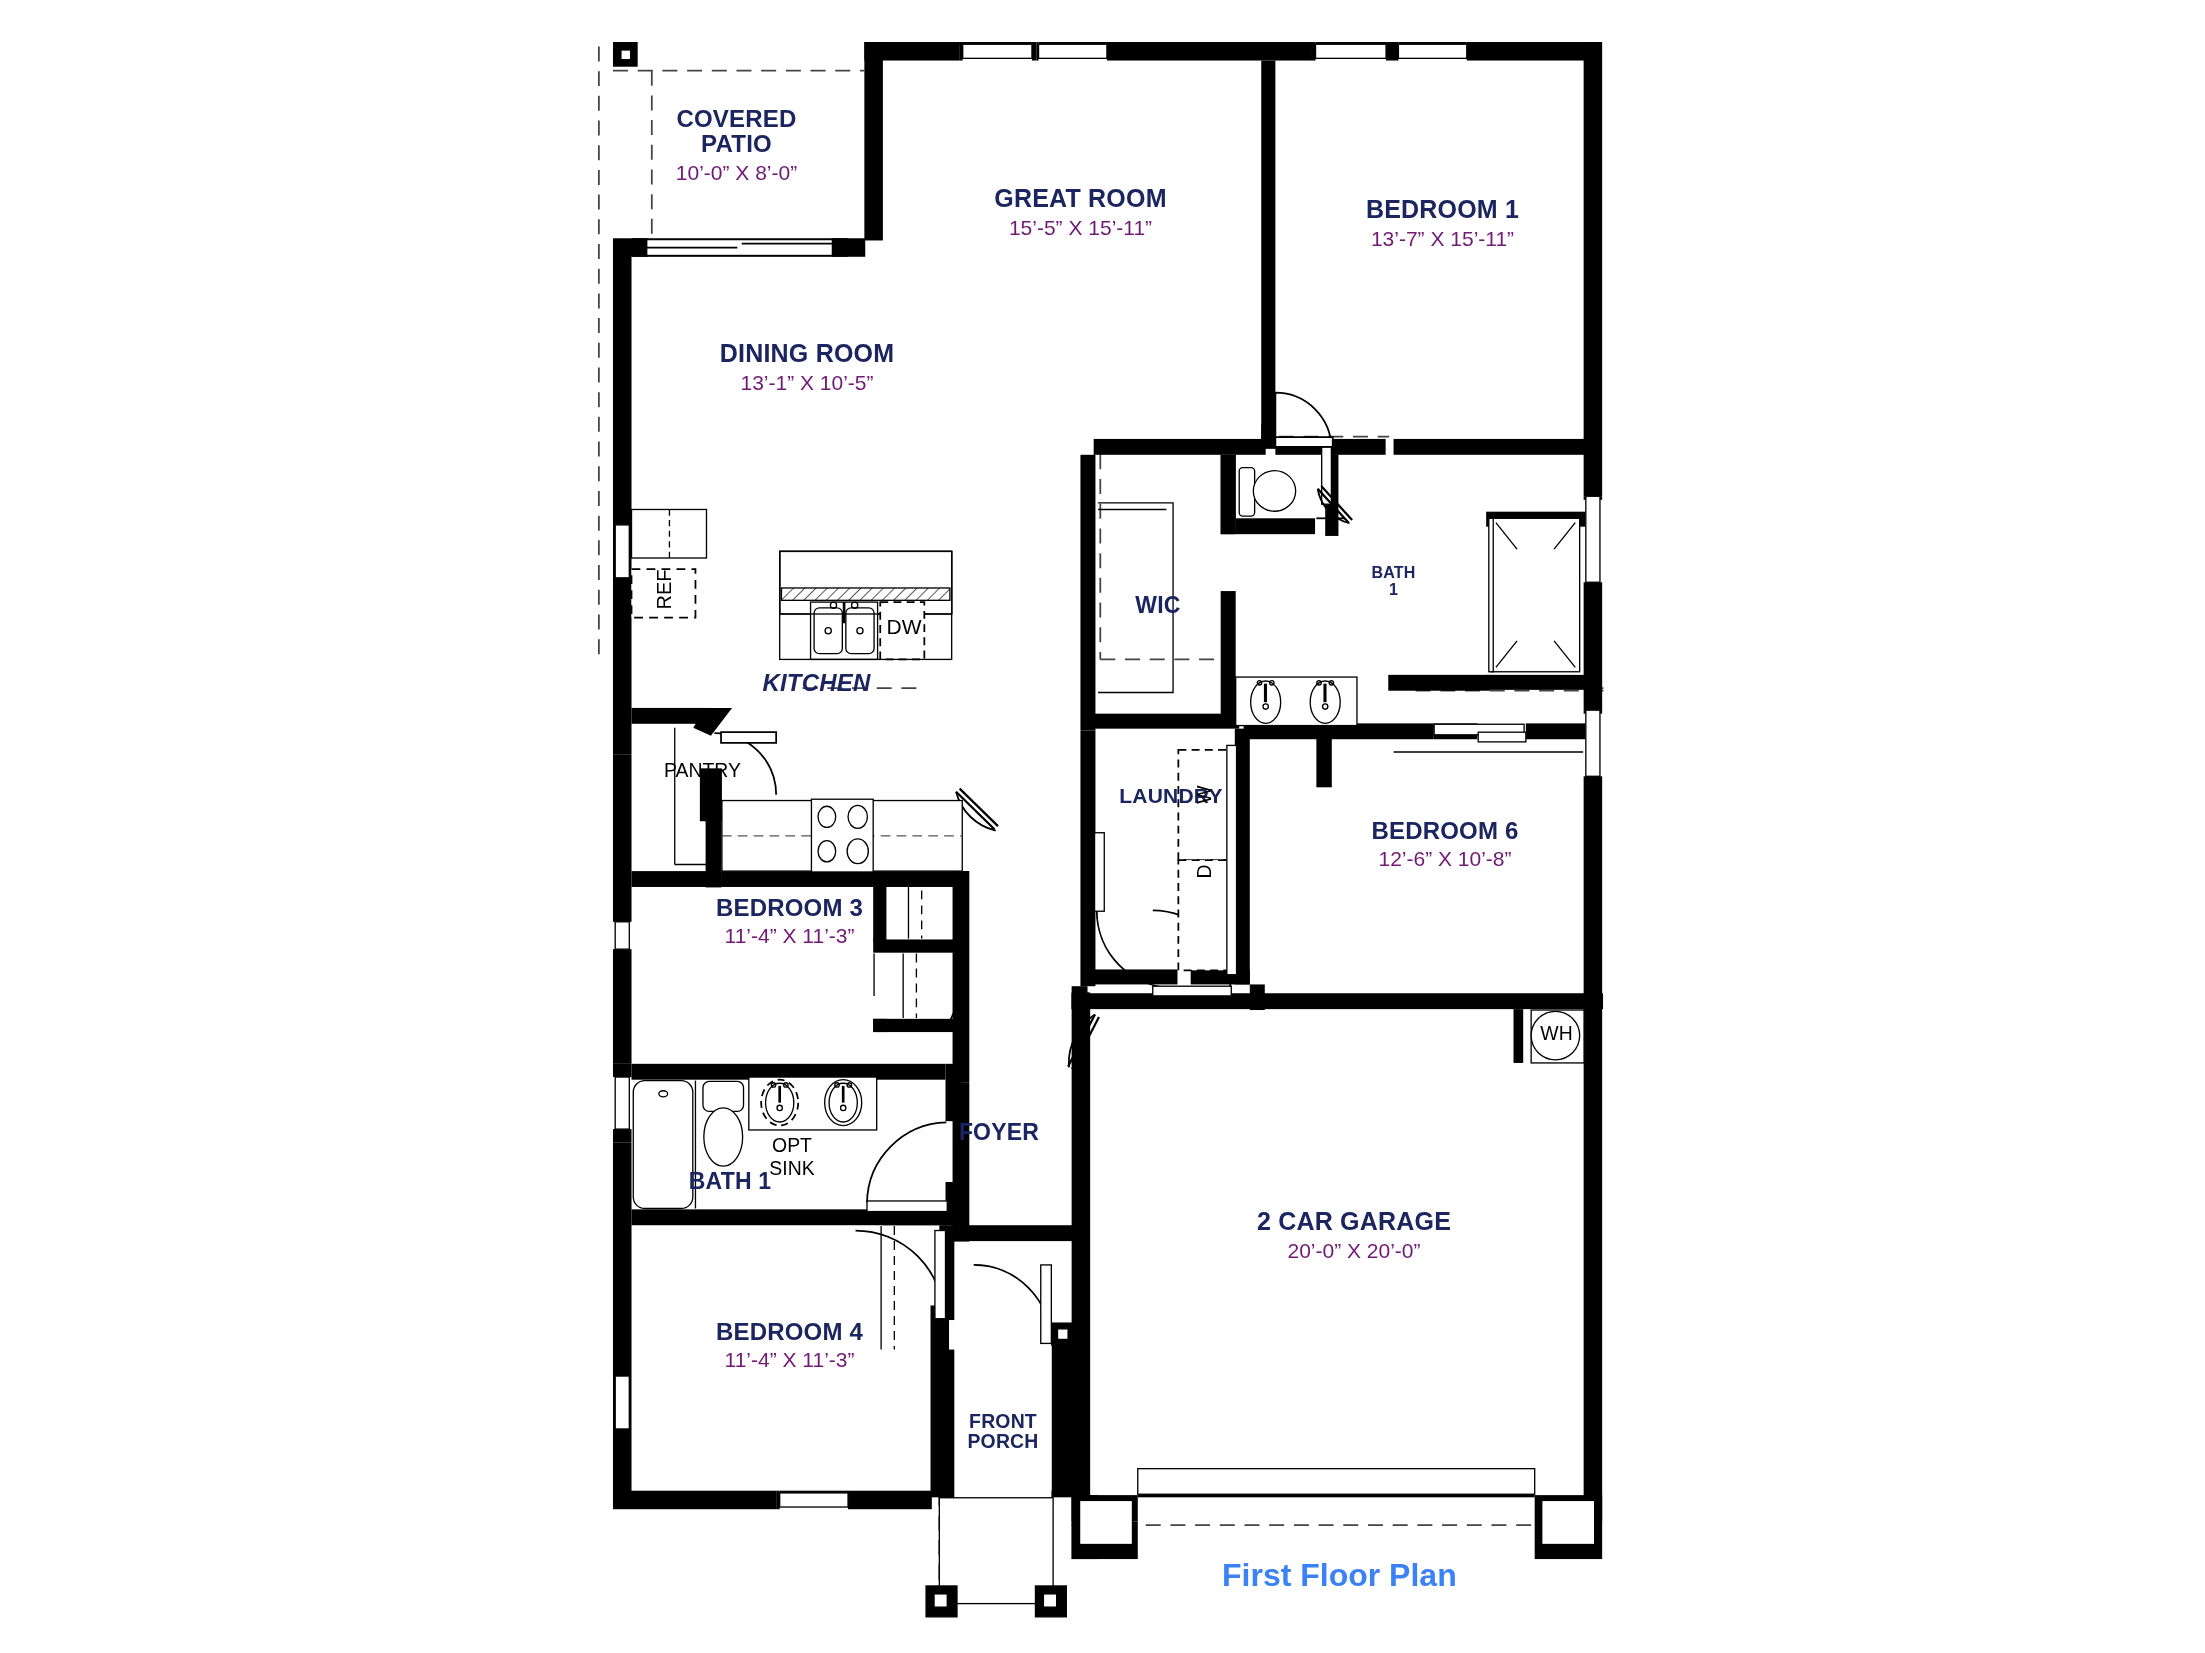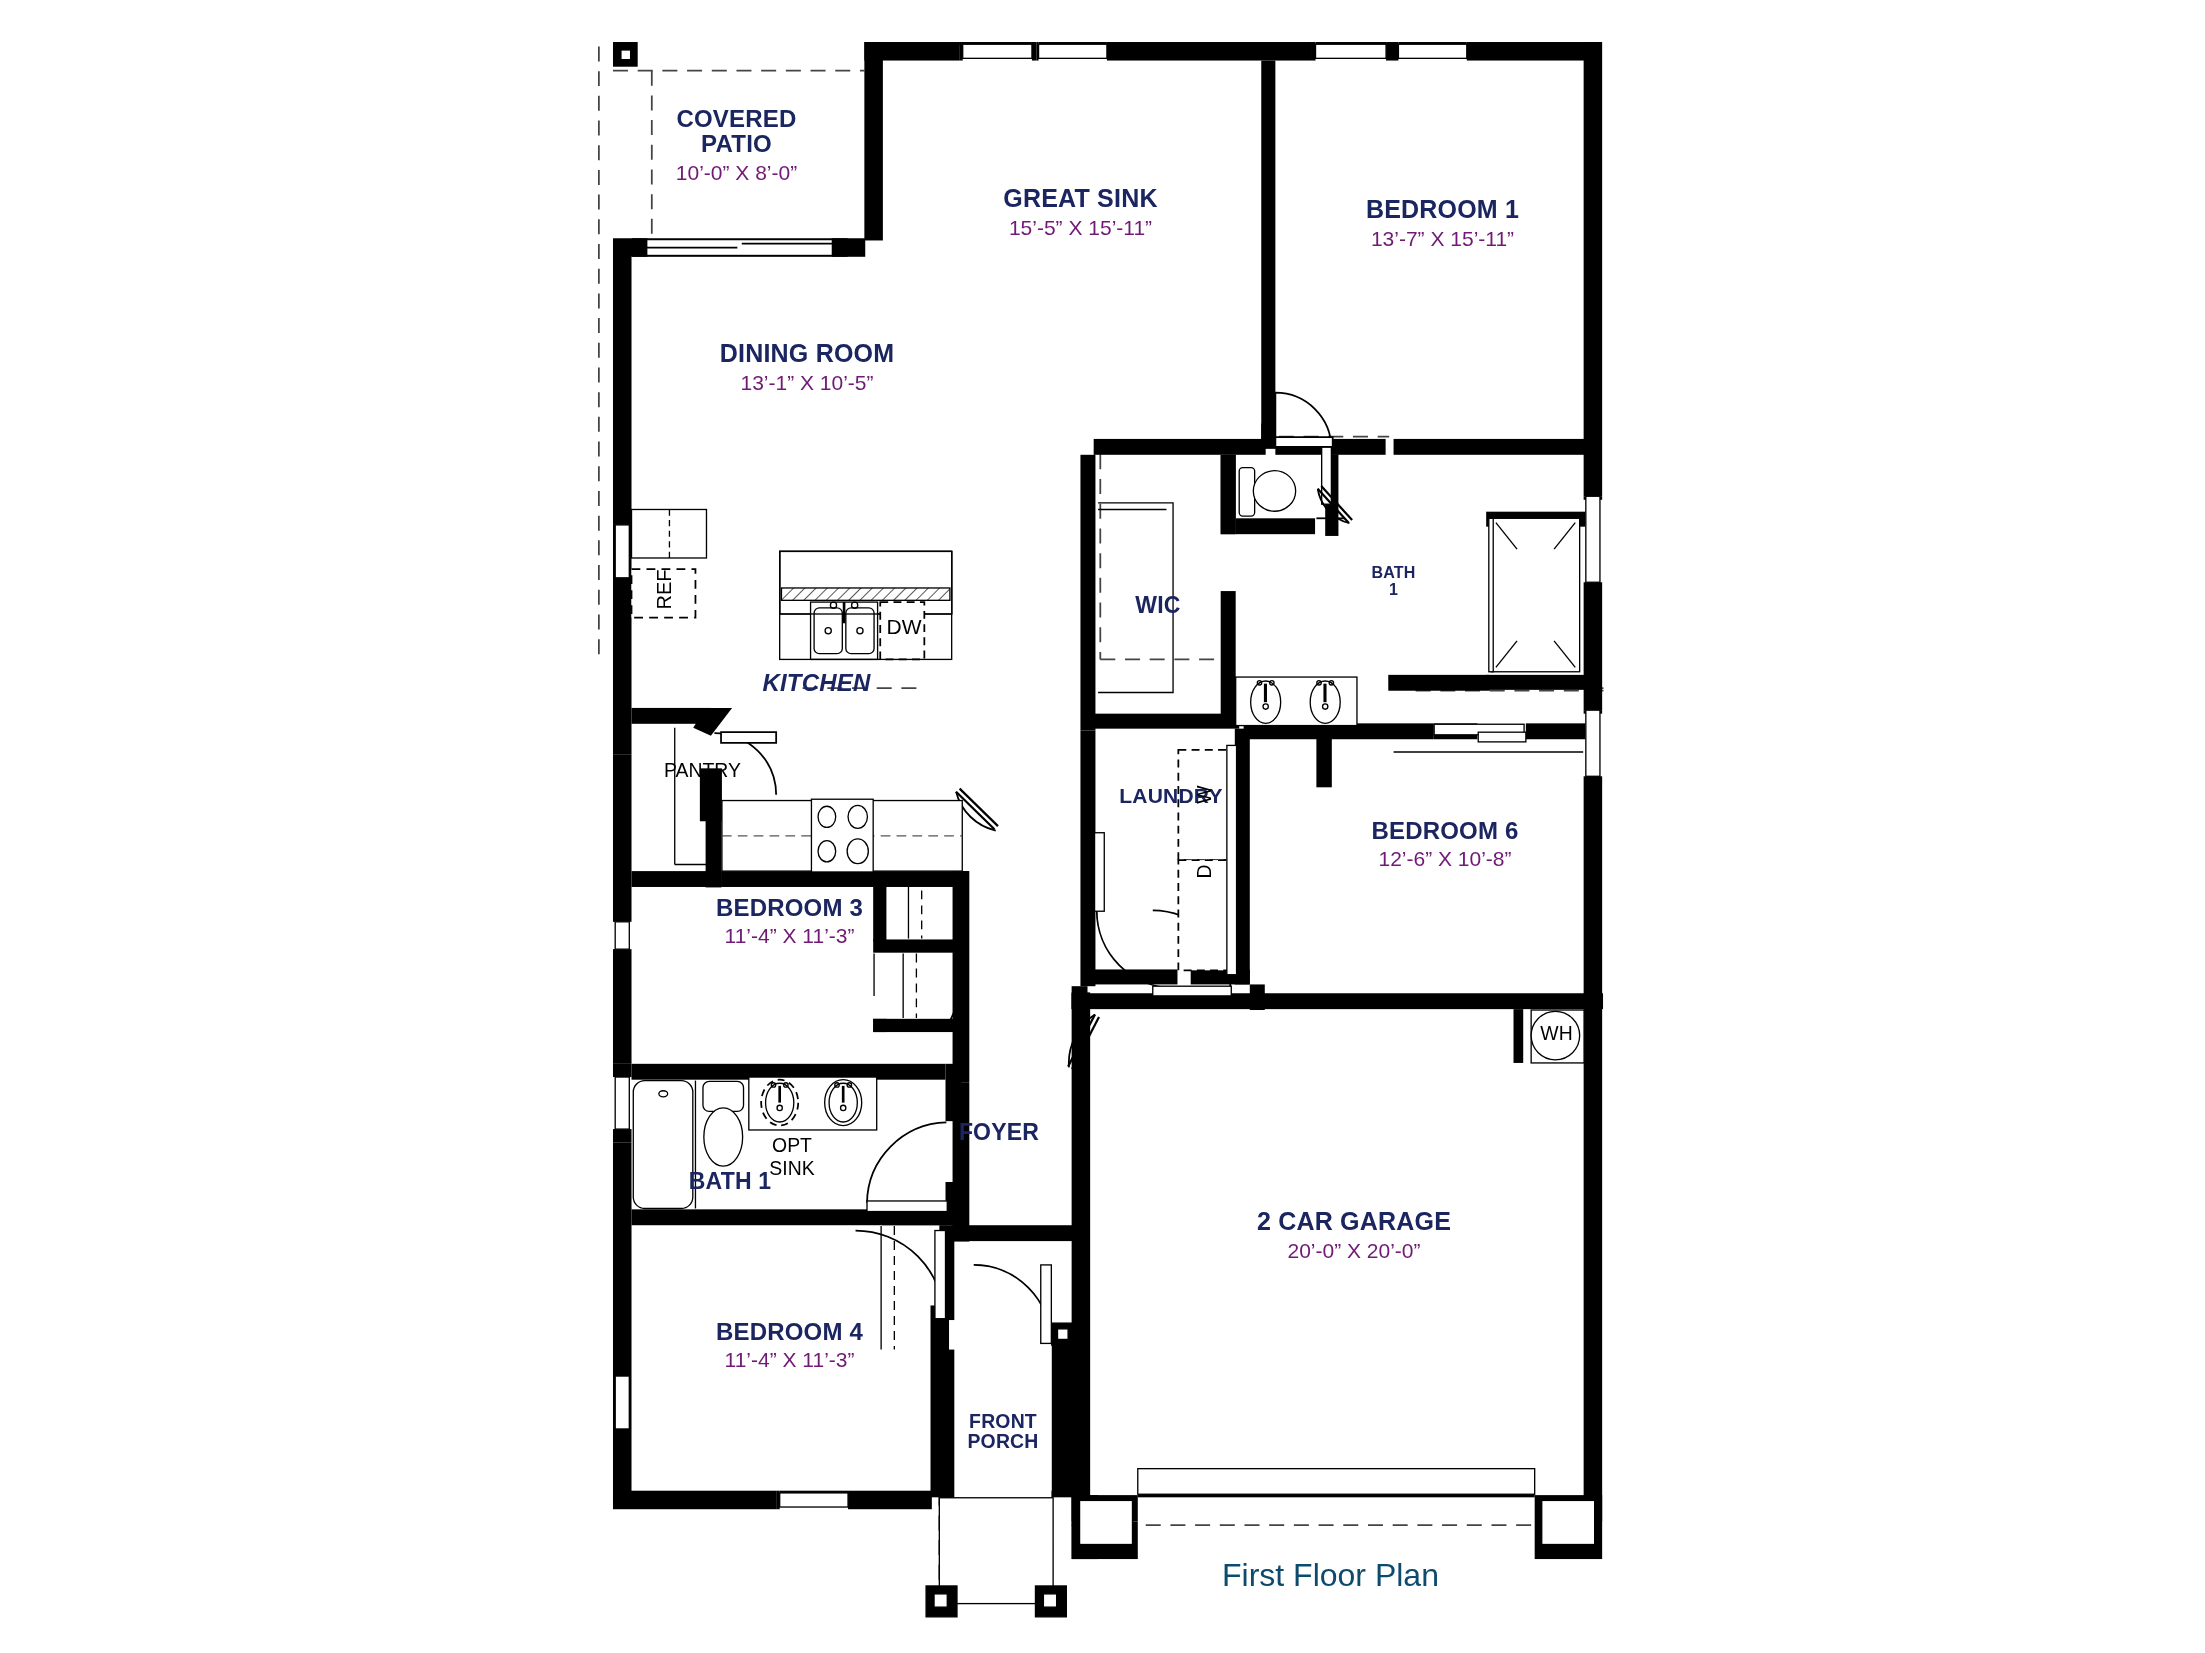--- a/index.html
+++ b/index.html
@@ -2,21 +2,21 @@
 <html style="font-size:7px"><head>
 <meta charset="utf-8">
 <style>
   html,body{margin:0;padding:0;background:#ffffff;}
   body{font-family:"Liberation Sans",sans-serif;}
   #stage{position:relative;width:2205px;height:1654px;background:#fff;overflow:hidden;}
   svg{display:block;}
   .lbl{position:absolute;text-align:center;color:#1b2560;font-weight:bold;letter-spacing:0.2px;line-height:1.05;}
   .dim{color:#701a75;font-weight:normal;letter-spacing:0;}
   .smalltxt{position:absolute;text-align:center;color:#000;font-weight:normal;}
-  .ttl{position:absolute;color:#0c4a6e;font-weight:normal;}
+  .ttl{position:absolute;color:#3b82f6;font-weight:bold;}
   .vert{transform:rotate(-90deg);transform-origin:center center;}
 </style>
 </head>
 <body>
 
 <div id="stage">
 
   <svg width="2205" height="1654" viewBox="0 0 5000 3750">
     <defs>
       <pattern id="hatch" width="18" height="18" patternTransform="rotate(45)" patternUnits="userSpaceOnUse">
@@ -358,21 +358,21 @@
 
   </svg>
 
   <div class="lbl" style="left:635px;top:106px;width:203px;font-size:24px;">
     <div>COVERED</div>
     <div>PATIO</div>
     <div class="dim" style="font-size:21px;margin-top:5.3px;">10’-0” X 8’-0”</div>
   </div>
 
   <div class="lbl" style="left:913px;top:185px;width:335px;font-size:25px;">
-    <div>GREAT SINK</div>
+    <div>GREAT ROOM</div>
     <div class="dim" style="font-size:21px;margin-top:6.2px;">15’-5” X 15’-11”</div>
   </div>
 
   <div class="lbl" style="left:1288px;top:196px;width:309px;font-size:25px;">
     <div>BEDROOM 1</div>
     <div class="dim" style="font-size:21px;margin-top:6.2px;">13’-7” X 15’-11”</div>
   </div>
 
   <div class="lbl" style="left:644px;top:340px;width:326px;font-size:25px;">
     <div>DINING ROOM</div>

